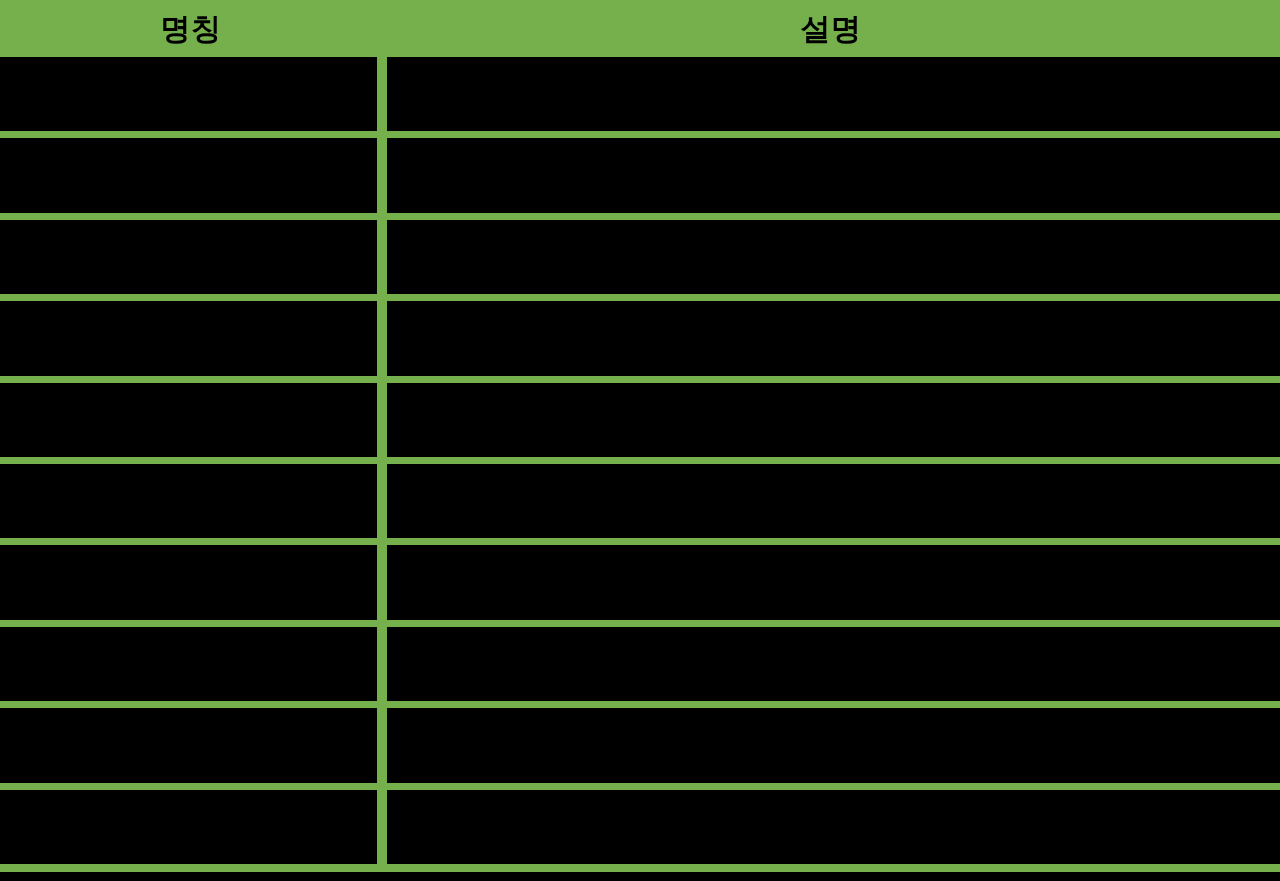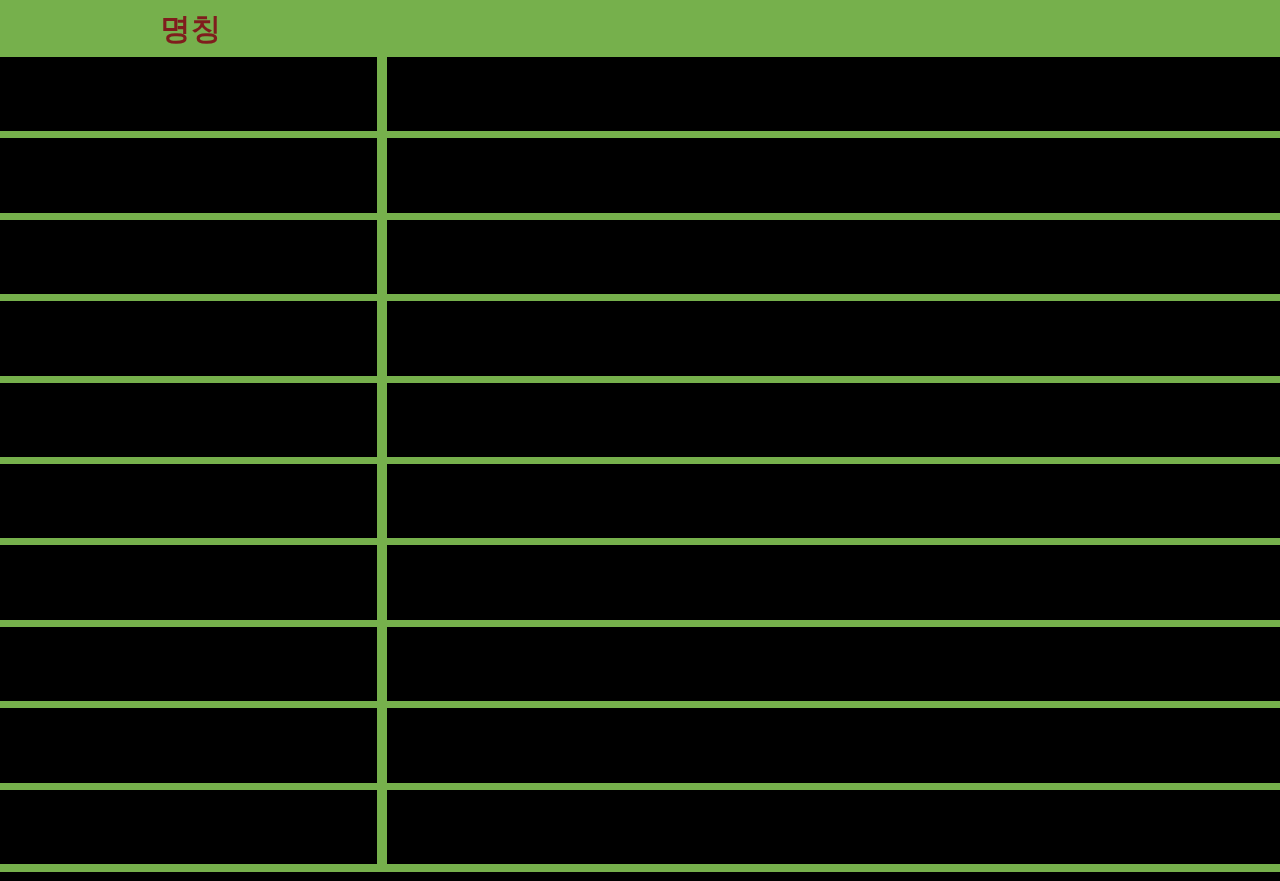--- a/index.html
+++ b/index.html
@@ -33,21 +33,21 @@
     background: #76b04c;
     display: flex;
     align-items: center;
   }
 
   .header-cell {
     height: 57px;
     display: flex;
     align-items: center;
     justify-content: center;
-    color: #7f1d1d;
+    color: #000000;
     font-size: 30px;
     font-weight: bold;
     line-height: 1;
     letter-spacing: 0.5px;
     user-select: none;
   }
 
   .header-cell.col-name { width: 382px; }
   .header-cell.col-desc { width: 898px; }
 
@@ -126,20 +126,21 @@
     background: #000000;
   }
 </style>
 </head>
 <body>
 
 <div class="table-root">
 
   <div class="table-header">
     <div class="header-cell col-name">명칭</div>
+    <div class="header-cell col-desc">설명</div>
   </div>
 
   <div class="table-body">
 
     <div class="table-row">
       <div class="body-cell col-name"></div>
       <div class="body-cell col-desc"></div>
     </div>
 
     <div class="table-row">

